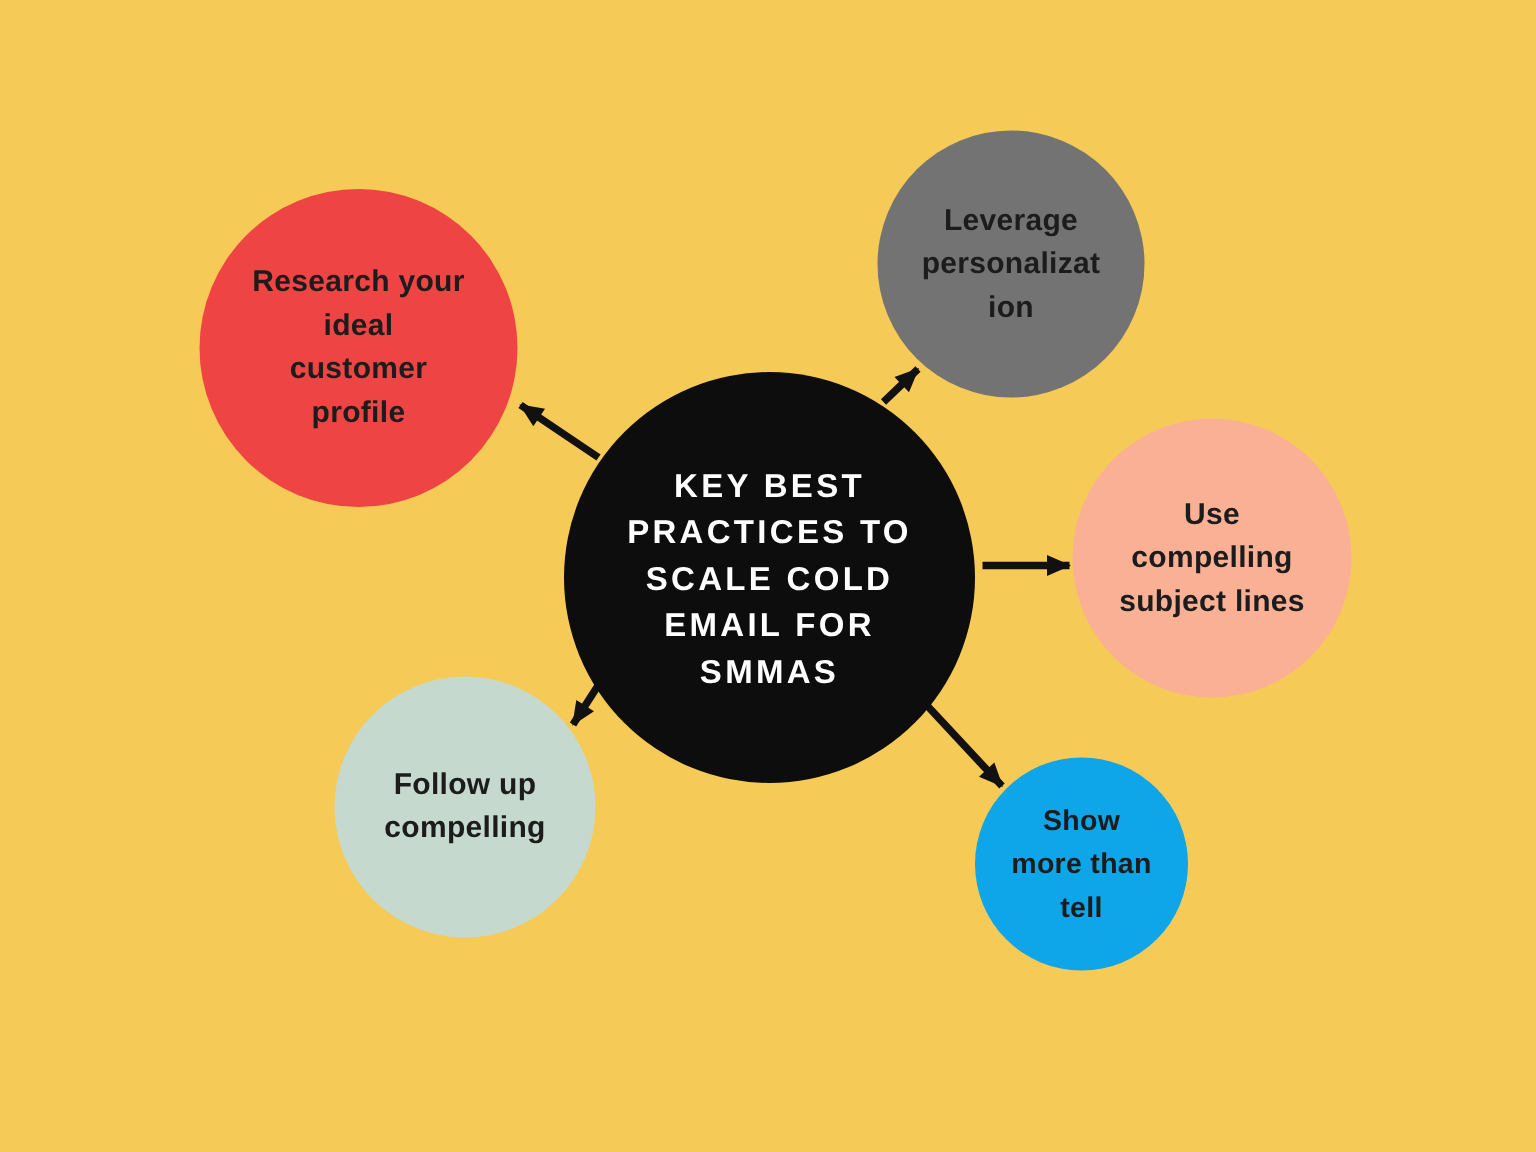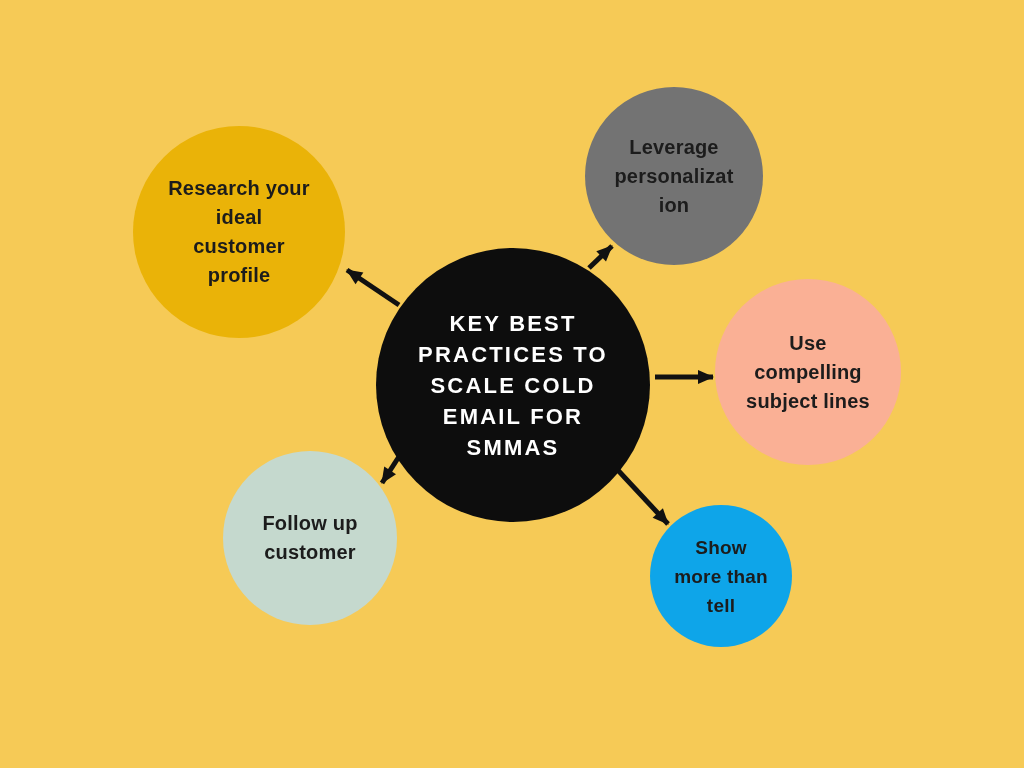--- a/index.html
+++ b/index.html
@@ -93,42 +93,42 @@
   </svg>
 
   <div class="node node-center" style="background-color: rgb(13, 13, 13);">
     <span class="node-label">KEY BEST
 PRACTICES TO
 SCALE COLD
 EMAIL FOR
 SMMAS</span>
   </div>
 
-  <div class="node node-research" style="background-color: #eab308;">
+  <div class="node node-research" style="background-color: #ef4444;">
     <span class="node-label">Research your
 ideal
 customer
 profile</span>
   </div>
 
   <div class="node node-personalization" style="background-color: #737373;">
     <span class="node-label">Leverage
 personalizat
 ion</span>
   </div>
 
   <div class="node node-subject" style="background-color: rgb(250, 176, 149);">
     <span class="node-label">Use
 compelling
 subject lines</span>
   </div>
 
   <div class="node node-followup" style="background-color: rgb(197, 217, 206);">
     <span class="node-label">Follow up
-customer</span>
+compelling</span>
   </div>
 
   <div class="node node-show" style="background-color: #0ea5e9;">
     <span class="node-label">Show
 more than
 tell</span>
   </div>
 
 
 </div>

